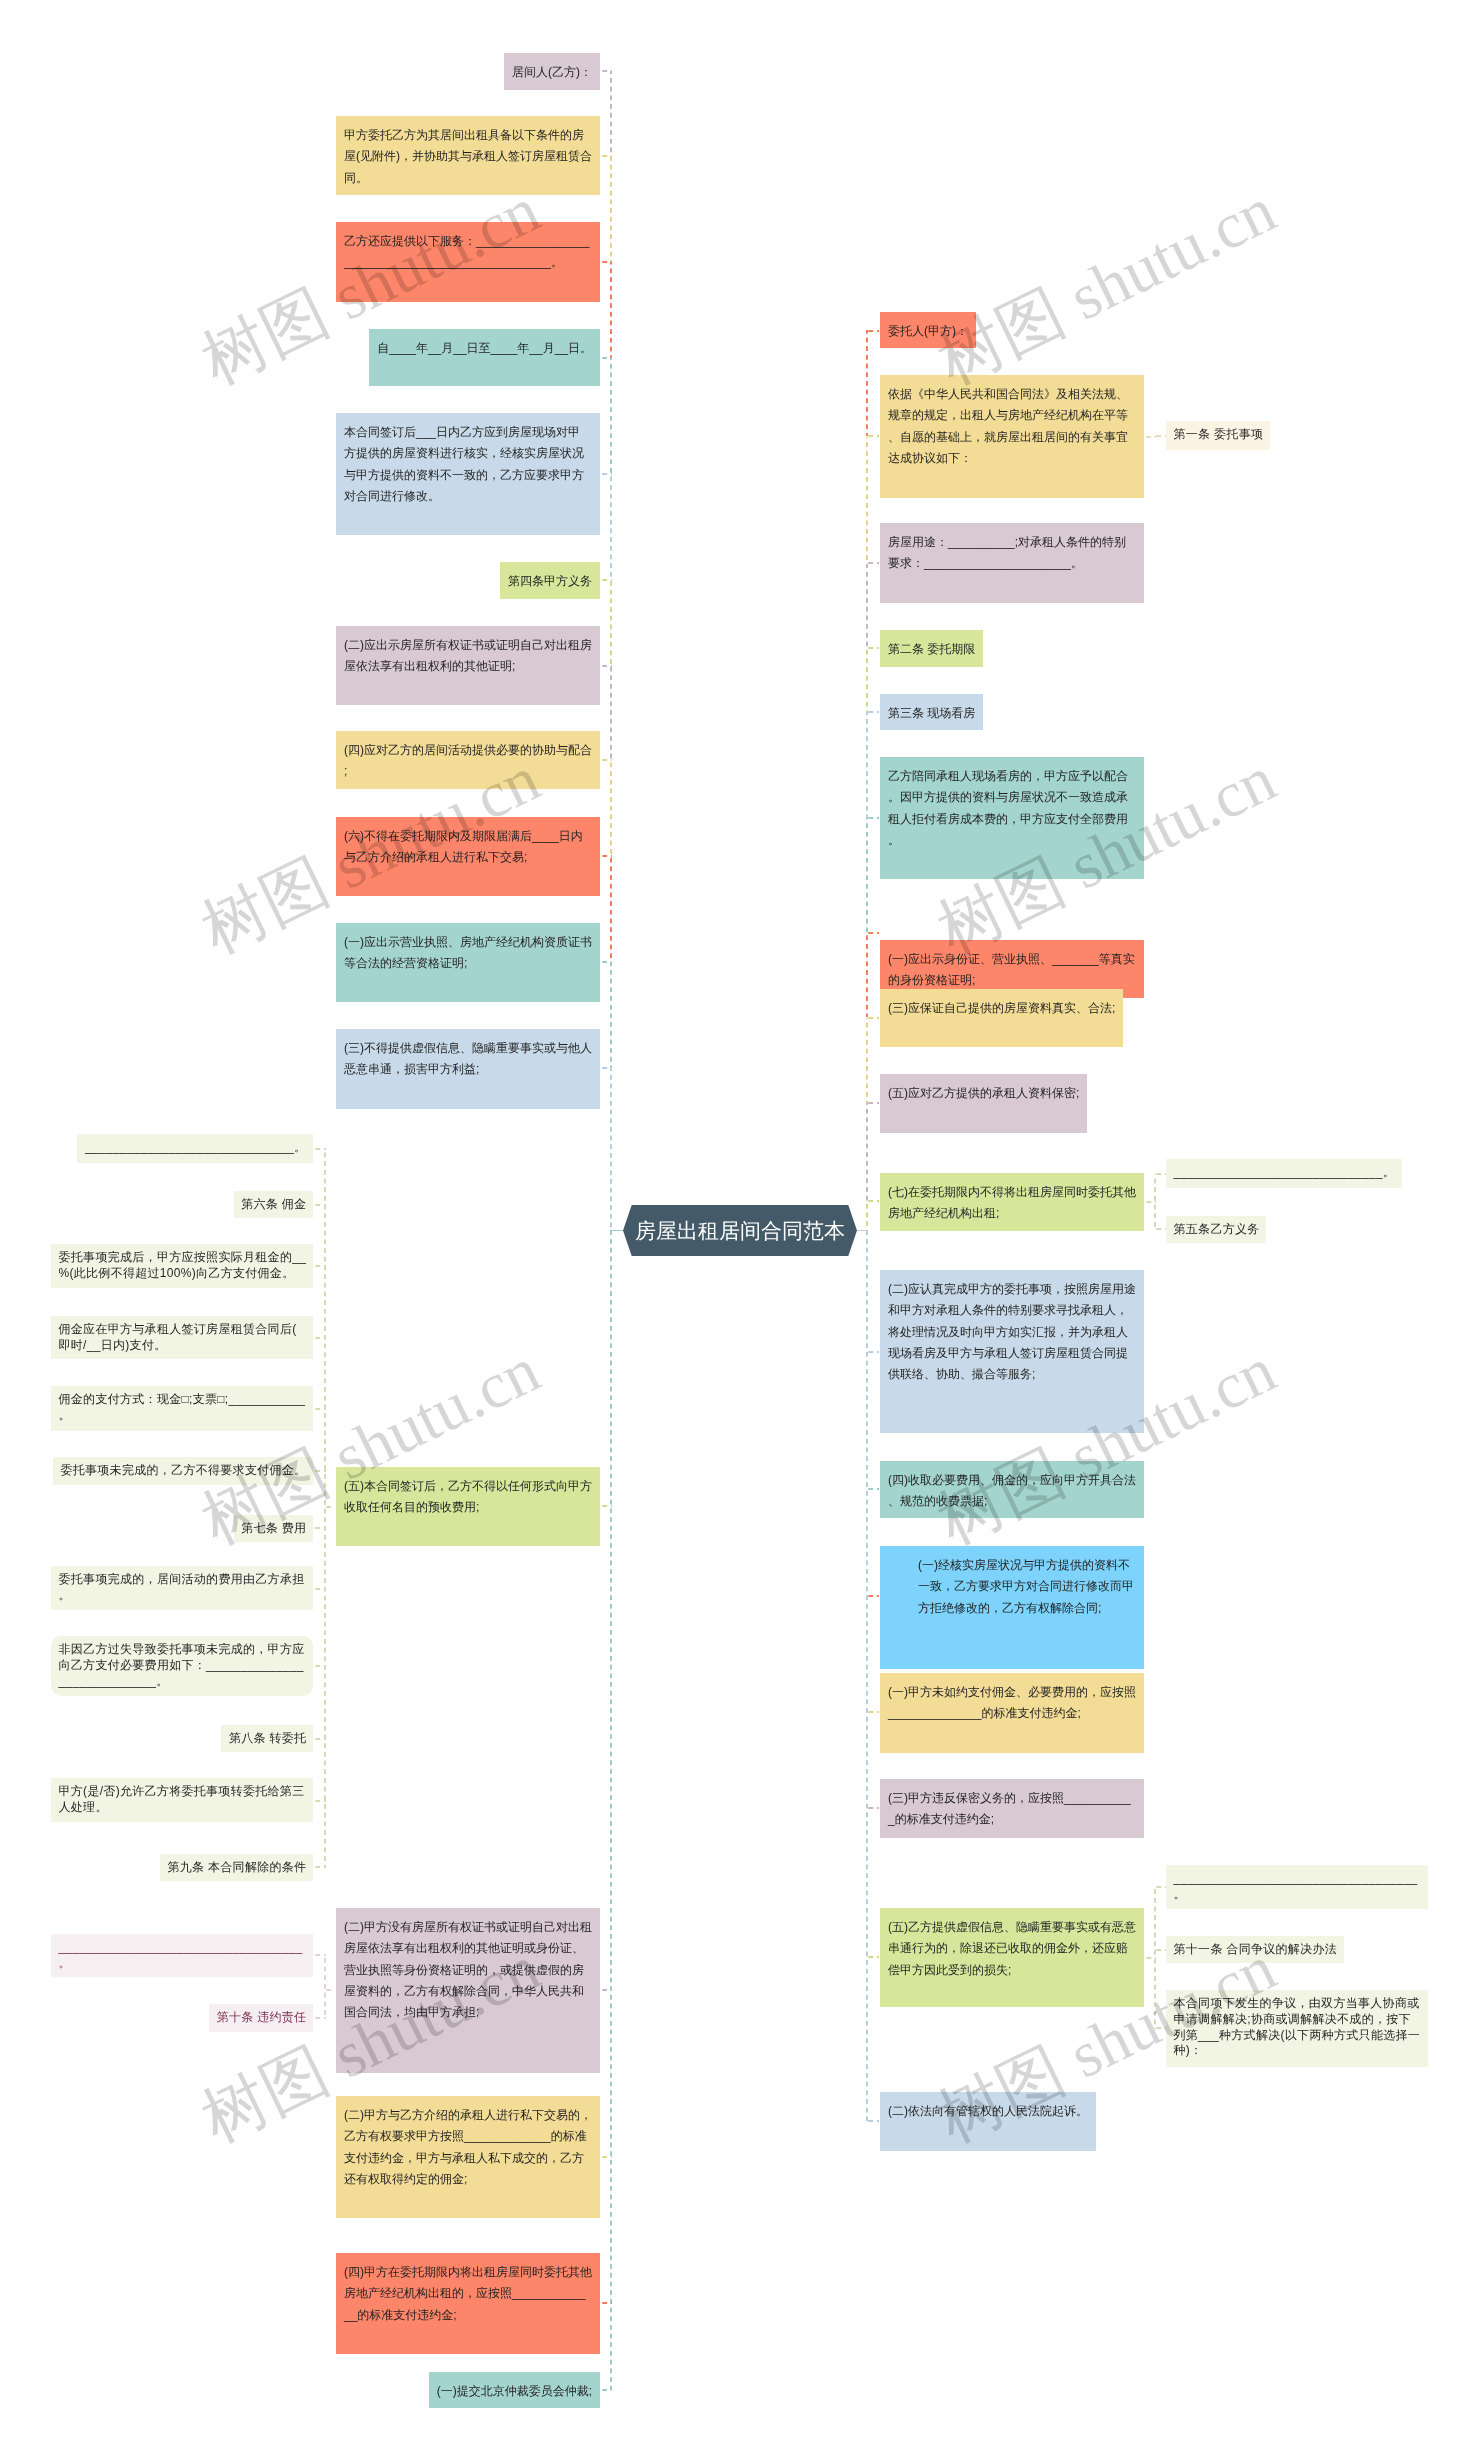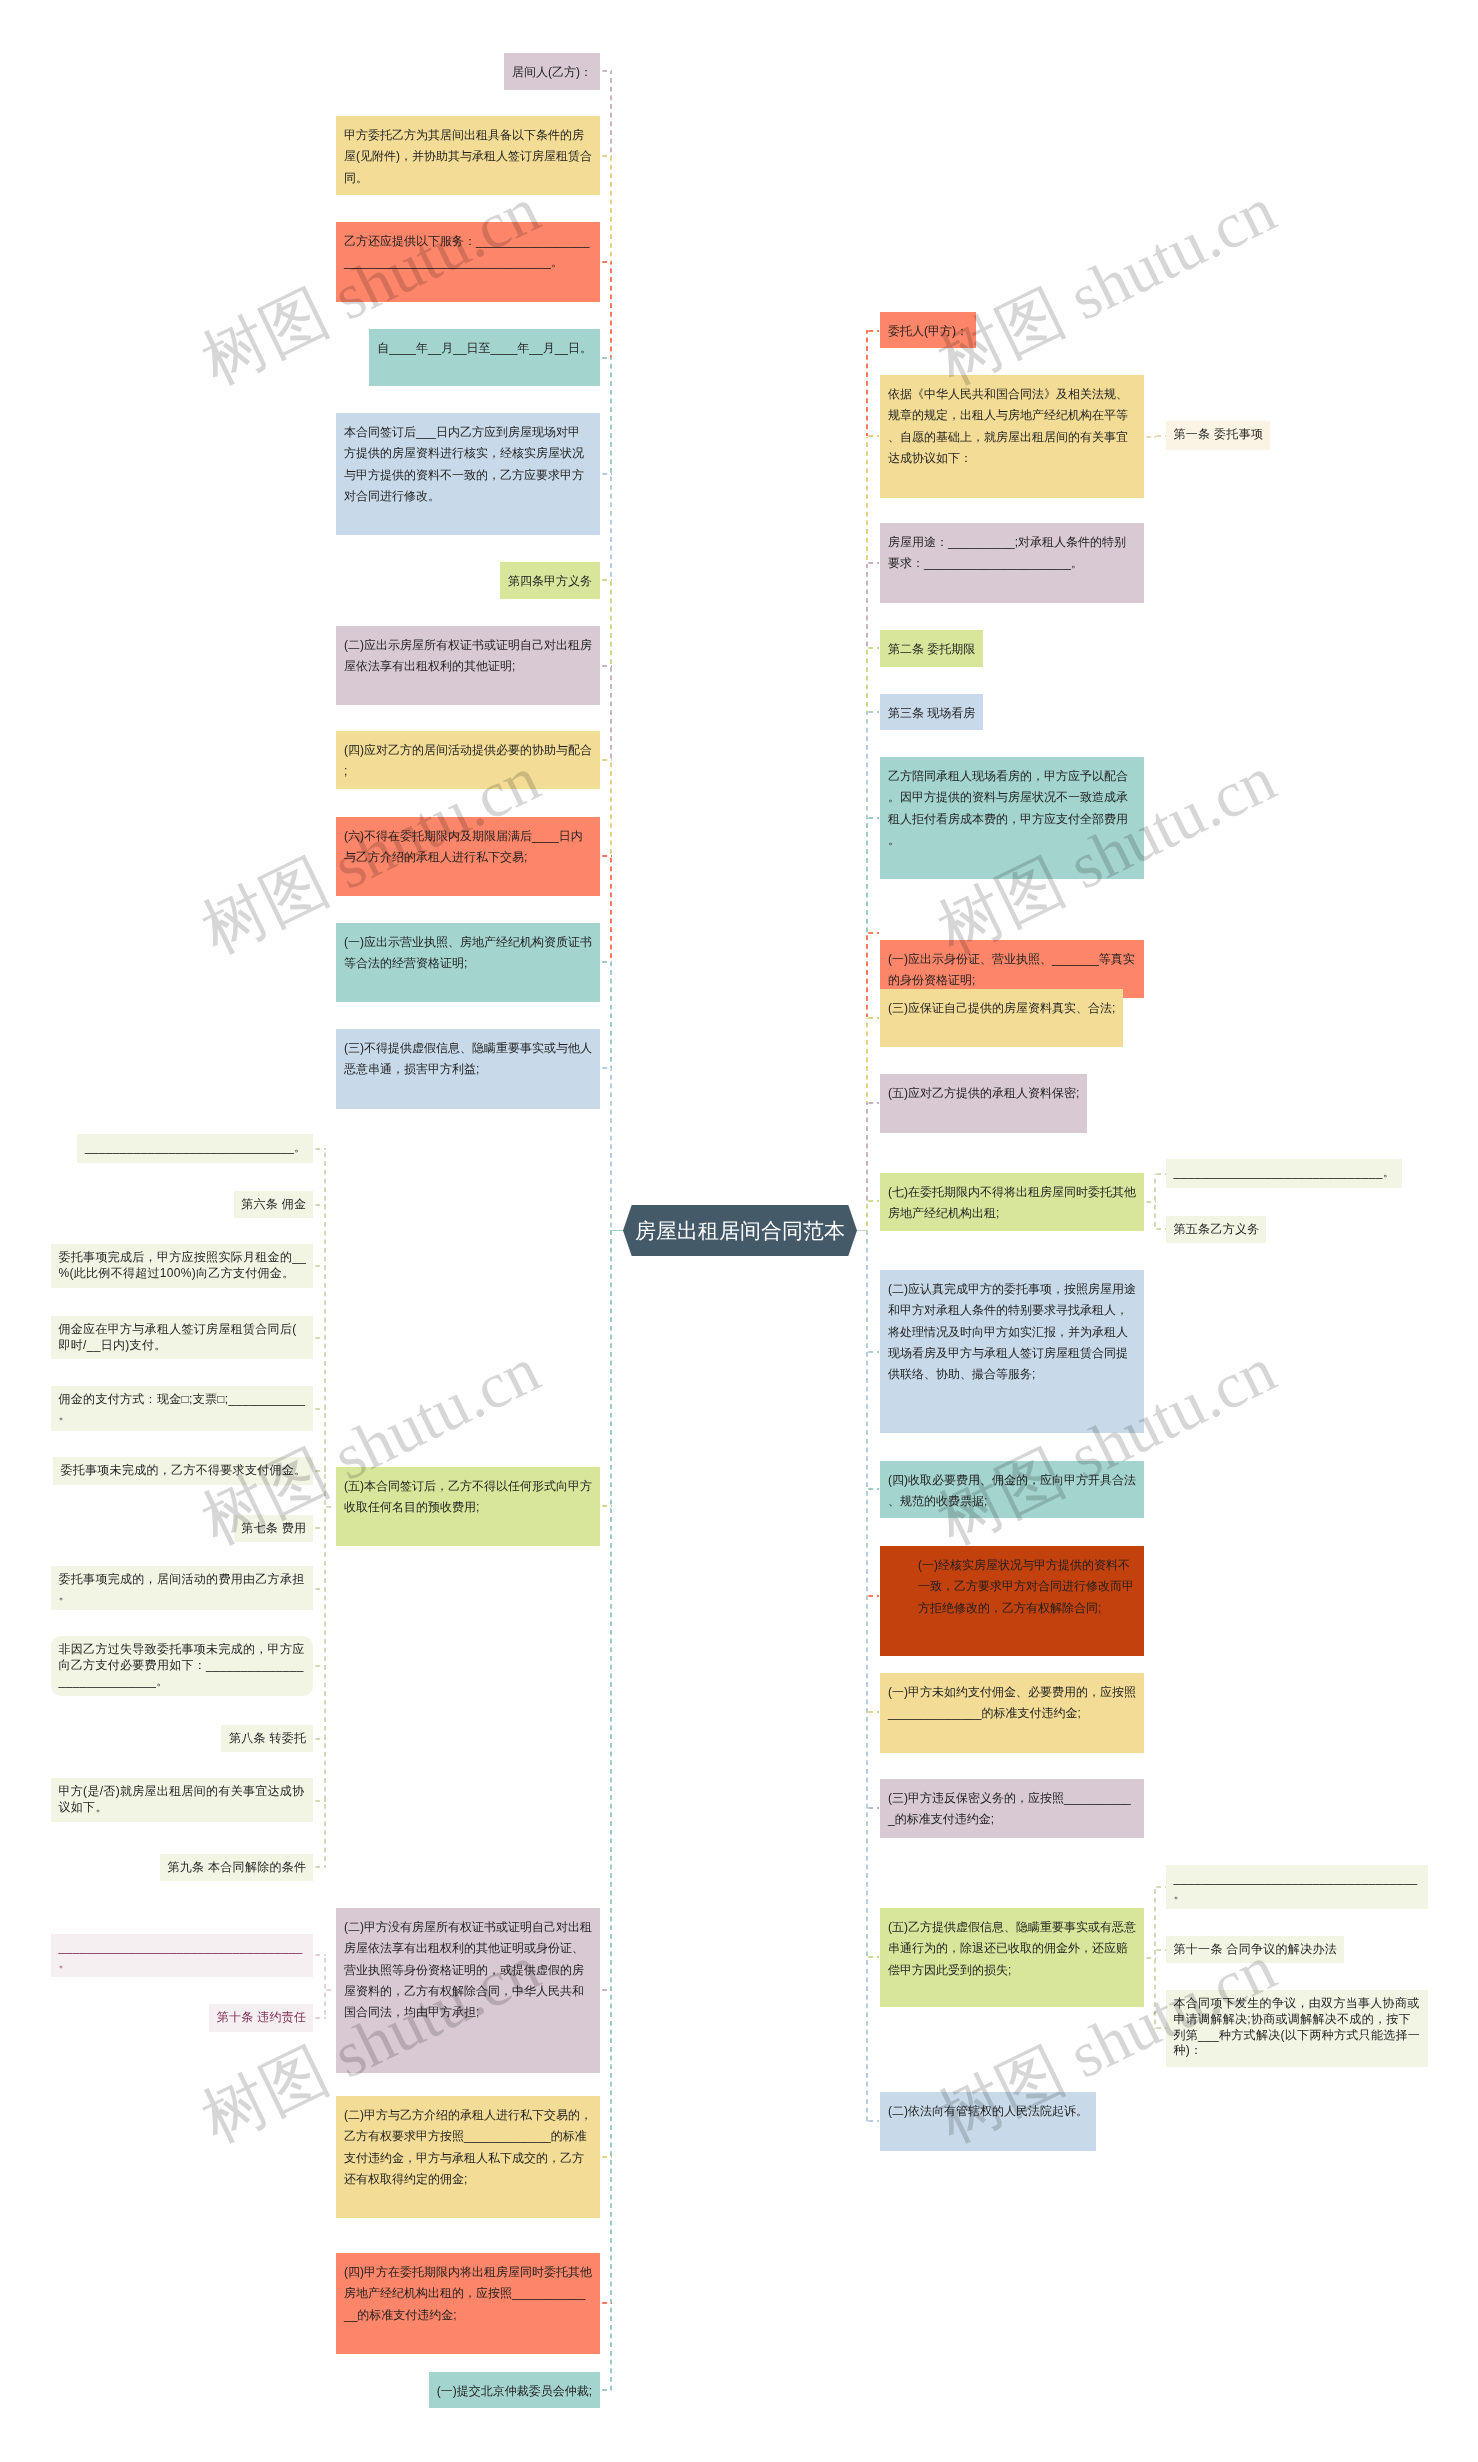--- a/index.html
+++ b/index.html
@@ -113,21 +113,21 @@
   <div class="node n2" style="left:880px;top:989px;height:58px;background:#f2dc96;"><span class="tx">(三)应保证自己提供的房屋资料真实、合法;</span></div>
   <div class="conn" style="left:866px;top:1017px;width:13.3px;height:2.3px;--c:#e4d286;background-position:2.3px 0;"></div>
   <div class="node n2" style="left:880px;top:1074px;height:59px;background:#d9c9d2;"><span class="tx">(五)应对乙方提供的承租人资料保密;</span></div>
   <div class="conn" style="left:866px;top:1102px;width:13.3px;height:2.3px;--c:#c8b4c2;background-position:2.3px 0;"></div>
   <div class="node n2" style="left:880px;top:1173px;height:58px;background:#d8e69c;"><span class="tx">(七)在委托期限内不得将出租房屋同时委托其他房地产经纪机构出租;</span></div>
   <div class="conn" style="left:866px;top:1200px;width:13.3px;height:2.3px;--c:#cbdb8c;background-position:2.3px 0;"></div>
   <div class="node n2" style="left:880px;top:1270px;height:163px;background:#c8dae9;"><span class="tx">(二)应认真完成甲方的委托事项，按照房屋用途和甲方对承租人条件的特别要求寻找承租人，将处理情况及时向甲方如实汇报，并为承租人现场看房及甲方与承租人签订房屋租赁合同提供联络、协助、撮合等服务;</span></div>
   <div class="conn" style="left:866px;top:1351px;width:13.3px;height:2.3px;--c:#b6ccdf;background-position:2.3px 0;"></div>
   <div class="node n2" style="left:880px;top:1461px;height:57px;background:#a4d4ce;"><span class="tx">(四)收取必要费用、佣金的，应向甲方开具合法、规范的收费票据;</span></div>
   <div class="conn" style="left:866px;top:1488px;width:13.3px;height:2.3px;--c:#9bcdc4;background-position:2.3px 0;"></div>
-  <div class="node n2" style="left:880px;top:1546px;height:110px;background:#c2410c;padding-left:38px;"><span class="tx">(一)经核实房屋状况与甲方提供的资料不一致，乙方要求甲方对合同进行修改而甲方拒绝修改的，乙方有权解除合同;</span></div>
+  <div class="node n2" style="left:880px;top:1546px;height:123px;background:#7dd3fc;padding-left:38px;"><span class="tx">(一)经核实房屋状况与甲方提供的资料不一致，乙方要求甲方对合同进行修改而甲方拒绝修改的，乙方有权解除合同;</span></div>
   <div class="conn" style="left:866px;top:1595px;width:13.3px;height:2.3px;--c:#f57a5e;background-position:2.3px 0;"></div>
   <div class="node n2" style="left:880px;top:1673px;height:80px;background:#f2dc96;"><span class="tx">(一)甲方未如约支付佣金、必要费用的，应按照______________的标准支付违约金;</span></div>
   <div class="conn" style="left:866px;top:1711px;width:13.3px;height:2.3px;--c:#e4d286;background-position:2.3px 0;"></div>
   <div class="node n2" style="left:880px;top:1779px;height:59px;background:#d9c9d2;"><span class="tx">(三)甲方违反保密义务的，应按照___________的标准支付违约金;</span></div>
   <div class="conn" style="left:866px;top:1807px;width:13.3px;height:2.3px;--c:#c8b4c2;background-position:2.3px 0;"></div>
   <div class="node n2" style="left:880px;top:1908px;height:99px;background:#d8e69c;"><span class="tx">(五)乙方提供虚假信息、隐瞒重要事实或有恶意串通行为的，除退还已收取的佣金外，还应赔偿甲方因此受到的损失;</span></div>
   <div class="conn" style="left:866px;top:1956px;width:13.3px;height:2.3px;--c:#cbdb8c;background-position:2.3px 0;"></div>
   <div class="node n2" style="left:880px;top:2092px;height:59px;background:#c8dae9;"><span class="tx">(二)依法向有管辖权的人民法院起诉。</span></div>
   <div class="conn" style="left:866px;top:2120px;width:13.3px;height:2.3px;--c:#b6ccdf;background-position:2.3px 0;"></div>
   <div class="trunk" style="left:324px;top:1149px;width:1.7px;height:718px;--c:#d5dab6;background-position:0 3.5px;"></div>
@@ -144,21 +144,21 @@
   <div class="node n3" style="right:1166px;top:1457px;height:28px;background:#f2f4e4;"><span class="tx">委托事项未完成的，乙方不得要求支付佣金。</span></div>
   <div class="conn" style="left:313px;top:1470px;width:12.7px;height:1.7px;--c:#d5dab6;background-position:2.3px 0;"></div>
   <div class="node n3 lab" style="right:1166px;top:1515px;height:27px;background:#f2f4e4;"><span class="tx">第七条 费用</span></div>
   <div class="conn" style="left:313px;top:1527px;width:12.7px;height:1.7px;--c:#d5dab6;background-position:2.3px 0;"></div>
   <div class="node n3" style="right:1166px;top:1566px;height:44px;background:#f2f4e4;"><span class="tx">委托事项完成的，居间活动的费用由乙方承担。</span></div>
   <div class="conn" style="left:313px;top:1588px;width:12.7px;height:1.7px;--c:#d5dab6;background-position:2.3px 0;"></div>
   <div class="node n3" style="right:1166px;top:1636px;height:60px;background:#f2f4e4;border-radius:10px;"><span class="tx">非因乙方过失导致委托事项未完成的，甲方应向乙方支付必要费用如下：____________________________。</span></div>
   <div class="conn" style="left:313px;top:1665px;width:12.7px;height:1.7px;--c:#d5dab6;background-position:2.3px 0;"></div>
   <div class="node n3 lab" style="right:1166px;top:1725px;height:27px;background:#f2f4e4;"><span class="tx">第八条 转委托</span></div>
   <div class="conn" style="left:313px;top:1738px;width:12.7px;height:1.7px;--c:#d5dab6;background-position:2.3px 0;"></div>
-  <div class="node n3" style="right:1166px;top:1778px;height:44px;background:#f2f4e4;"><span class="tx">甲方(是/否)就房屋出租居间的有关事宜达成协议如下。</span></div>
+  <div class="node n3" style="right:1166px;top:1778px;height:44px;background:#f2f4e4;"><span class="tx">甲方(是/否)允许乙方将委托事项转委托给第三人处理。</span></div>
   <div class="conn" style="left:313px;top:1800px;width:12.7px;height:1.7px;--c:#d5dab6;background-position:2.3px 0;"></div>
   <div class="node n3 lab" style="right:1166px;top:1854px;height:27px;background:#f2f4e4;"><span class="tx">第九条 本合同解除的条件</span></div>
   <div class="conn" style="left:313px;top:1866px;width:12.7px;height:1.7px;--c:#d5dab6;background-position:2.3px 0;"></div>
   <div class="trunk" style="left:324px;top:1955px;width:1.7px;height:63px;--c:#e3d2da;background-position:0 2.9px;"></div>
   <div class="node n3" style="right:1166px;top:1934px;height:43px;background:#f5eff1;color:#7d2f52;"><span class="tx">___________________________________。</span></div>
   <div class="conn" style="left:313px;top:1954px;width:12.7px;height:1.7px;--c:#e3d2da;background-position:2.3px 0;"></div>
   <div class="node n3 lab" style="right:1166px;top:2004px;height:28px;background:#f5eff1;color:#7d2f52;"><span class="tx">第十条 违约责任</span></div>
   <div class="conn" style="left:313px;top:2017px;width:12.7px;height:1.7px;--c:#e3d2da;background-position:2.3px 0;"></div>
   <div class="trunk" style="left:1154px;top:436px;width:1.7px;height:1.2px;--c:#e6dcba;background-position:0 6.4px;"></div>
   <div class="node n3 lab" style="left:1166px;top:421px;height:29px;background:#fbf4e4;"><span class="tx">第一条 委托事项</span></div>

